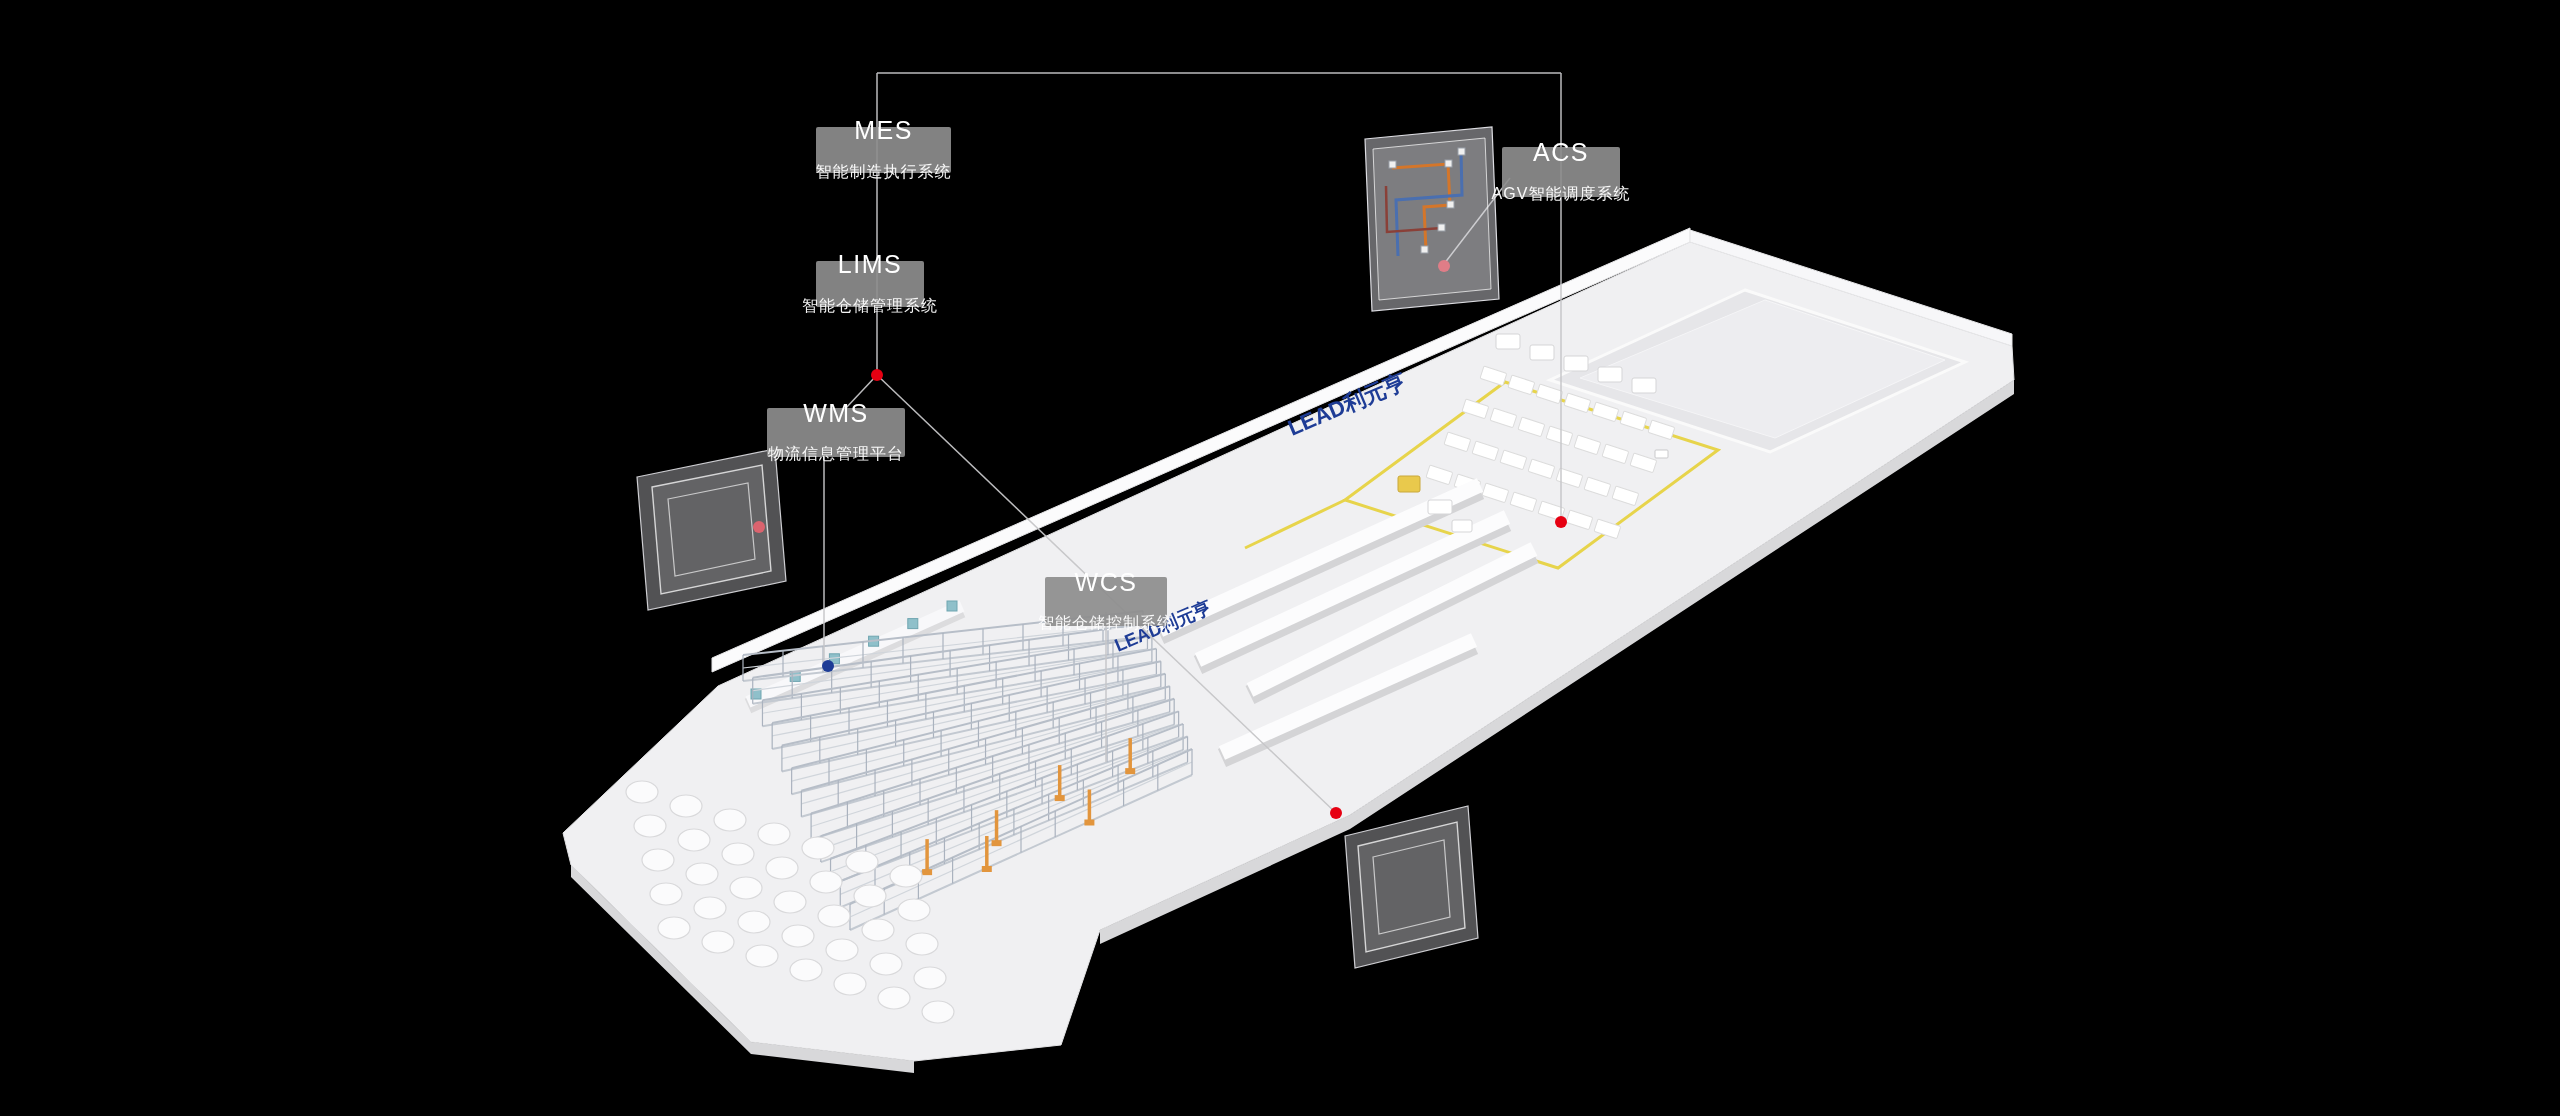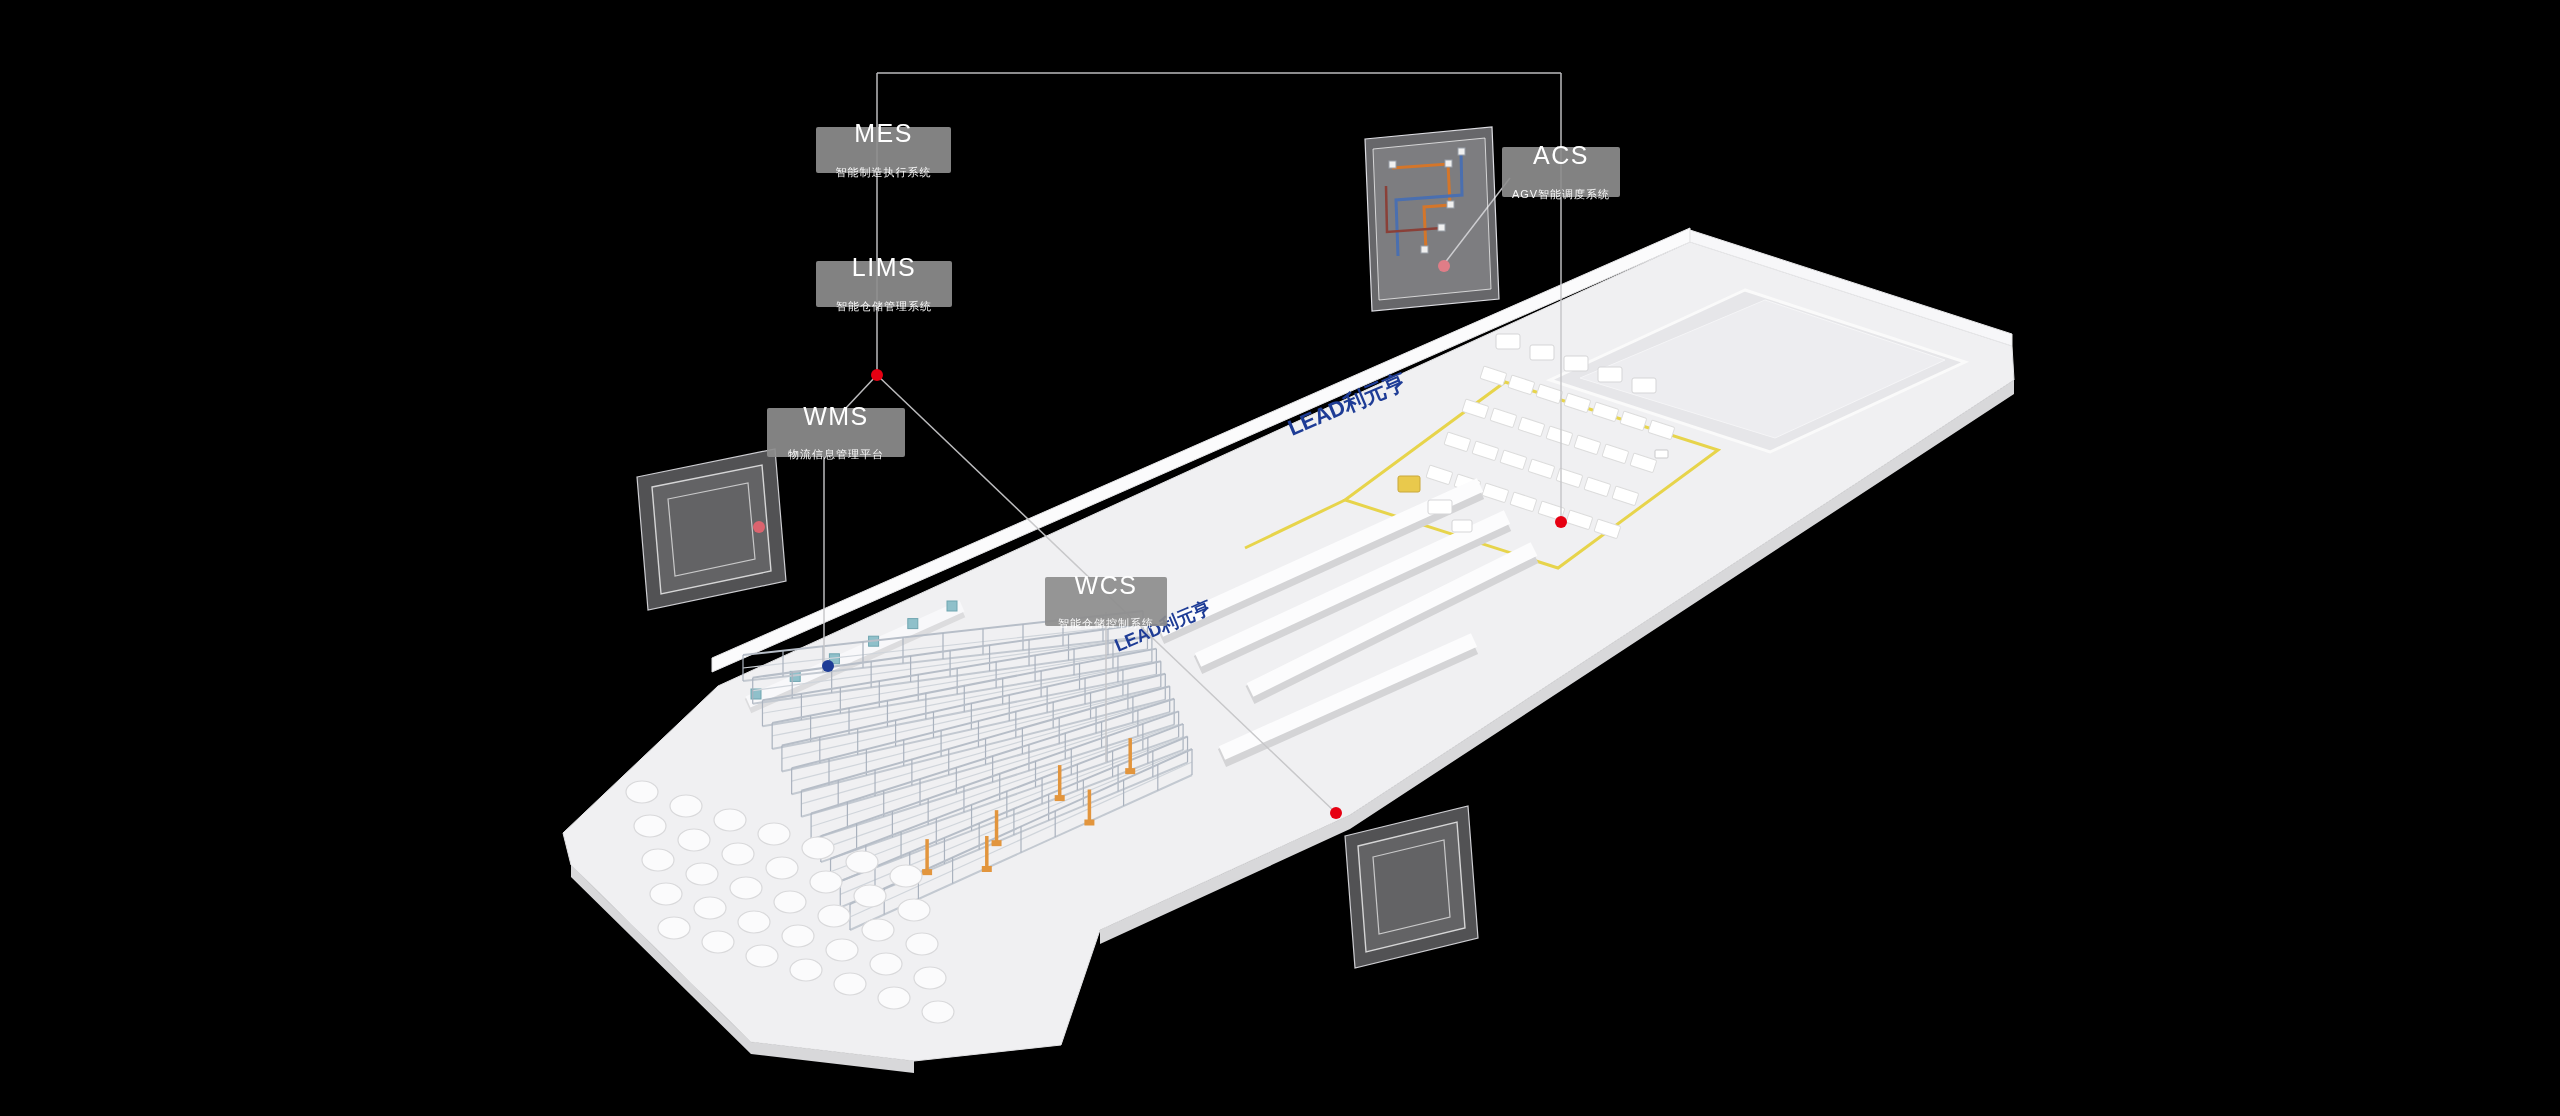--- a/index.html
+++ b/index.html
@@ -6,21 +6,21 @@
   .stage{
     position:relative;width:2560px;height:1116px;background:#000;
     overflow:hidden;font-family:"Liberation Sans",sans-serif;
   }
   svg.scene{position:absolute;left:0;top:0;}
   .callout{
     position:absolute;display:flex;flex-direction:column;align-items:center;justify-content:center;
     background:rgba(141,141,141,.92);color:#fff;border-radius:2px;z-index:5;text-align:center;
   }
   .callout .t{font-size:25px;letter-spacing:1.5px;line-height:1.05;}
-  .callout .s{font-size:11px;opacity:.95;margin-top:18px;letter-spacing:1px;white-space:nowrap;}
+  .callout .s{font-size:16px;opacity:.95;margin-top:18px;letter-spacing:1px;white-space:nowrap;}
 </style>
 </head>
 <body>
 
 <div class="stage">
 
 <svg class="scene" width="2560" height="1116" viewBox="0 0 2560 1116">
 
   <g>
     <path d="M1690,242 L2012,346 L2014,380 L1350,815 L1100,930 L1061,1045 L914,1061 L751,1042 L571,865 L563,833 L718,686 Z" fill="#f0f0f2" stroke="#e3e3e5" stroke-width="1"></path>
@@ -417,21 +417,21 @@
       </g>
     </g>
   </g>
 </svg>
 
   <div class="callout" style="left:816px;top:127px;width:135px;height:46px">
     <div class="t">MES</div>
     <div class="s">智能制造执行系统</div>
   </div>
 
-  <div class="callout" style="left:816px;top:261px;width:136px;height:46px">
+  <div class="callout" style="left:816px;top:261px;width:108px;height:46px">
     <div class="t">LIMS</div>
     <div class="s">智能仓储管理系统</div>
   </div>
 
   <div class="callout" style="left:767px;top:408px;width:138px;height:49px">
     <div class="t">WMS</div>
     <div class="s">物流信息管理平台</div>
   </div>
 
   <div class="callout" style="left:1045px;top:577px;width:122px;height:49px">

